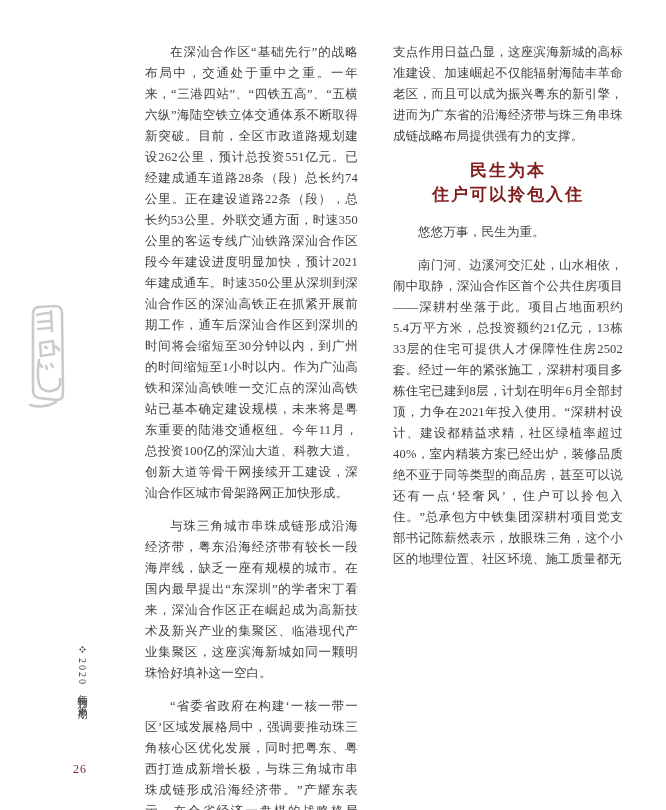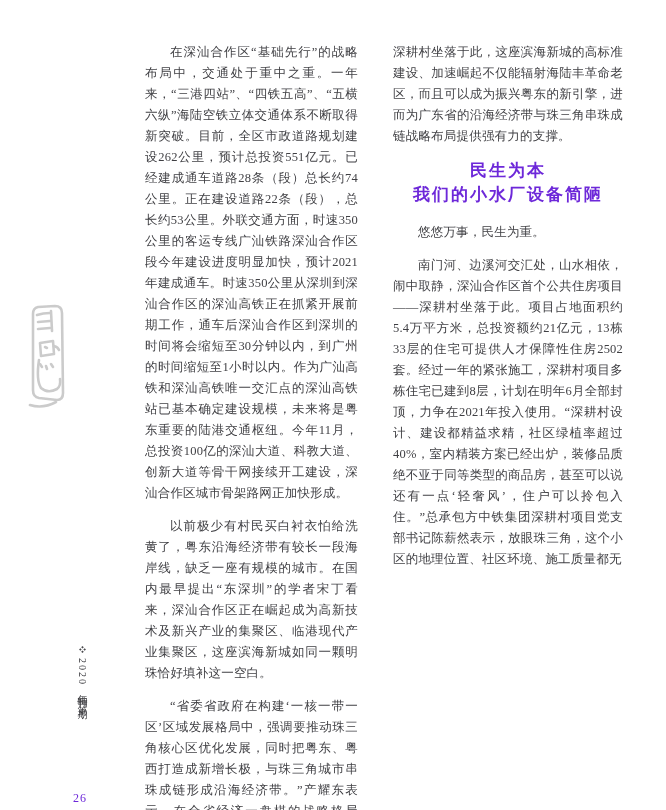--- a/index.html
+++ b/index.html
@@ -23,21 +23,21 @@
     text-justify:inter-ideograph;
     text-indent:2em;
     letter-spacing:0.2px;
   }
   .col p.no-indent{text-indent:0;}
   
   .section-heading{
     margin:10px 0 15px 0;
     text-align:center;
     font-weight:bold;
-    color:#6d28d9;
+    color:#7f1d1d;
   }
   .section-heading .h-line{
     display:block;
     font-size:17px;
     line-height:24px;
     letter-spacing:2px;
   }
   
   .issue-sidebar{
     position:absolute;
@@ -51,23 +51,22 @@
     text-orientation:mixed;
     font-size:10px;
     letter-spacing:2px;
     color:#39393d;
     font-family:"Liberation Serif","DejaVu Serif",serif;
   }
   .page-number{
     position:absolute;
     left:73px;top:762px;
     font-size:12px;
-    color:#6d28d9;
+    color:#7f1d1d;
     letter-spacing:1px;
-    margin-top:29px;
   }
   
   .seal-watermark{
     position:absolute;
     left:27px;top:302px;
     width:42px;height:106px;
     opacity:0.95;
   }
   .orn{display:block;}
 </style>
@@ -118,27 +117,27 @@
         <rect x="6.8" y="3.7" width="2.6" height="2.6" transform="rotate(45 8.1 5)"></rect>
         <rect x="3.7" y="6.8" width="2.6" height="2.6" transform="rotate(45 5 8.1)"></rect>
       </g>
     </svg>
   </div>
 
   <div class="page-number">26</div>
 
   <div class="col col-left">
     <p>在深汕合作区“基础先行”的战略布局中，交通处于重中之重。一年来，“三港四站”、“四铁五高”、“五横六纵”海陆空铁立体交通体系不断取得新突破。目前，全区市政道路规划建设262公里，预计总投资551亿元。已经建成通车道路28条（段）总长约74公里。正在建设道路22条（段），总长约53公里。外联交通方面，时速350公里的客运专线广汕铁路深汕合作区段今年建设进度明显加快，预计2021年建成通车。时速350公里从深圳到深汕合作区的深汕高铁正在抓紧开展前期工作，通车后深汕合作区到深圳的时间将会缩短至30分钟以内，到广州的时间缩短至1小时以内。作为广汕高铁和深汕高铁唯一交汇点的深汕高铁站已基本确定建设规模，未来将是粤东重要的陆港交通枢纽。今年11月，总投资100亿的深汕大道、科教大道、创新大道等骨干网接续开工建设，深汕合作区城市骨架路网正加快形成。</p>
-    <p>以前极少有村民买白衬衣怕给洗黄了，粤东沿海经济带有较长一段海岸线，缺乏一座有规模的城市。在国内最早提出“东深圳”的学者宋丁看来，深汕合作区正在崛起成为高新技术及新兴产业的集聚区、临港现代产业集聚区，这座滨海新城如同一颗明珠恰好填补这一空白。</p>
+    <p>与珠三角城市串珠成链形成沿海经济带，粤东沿海经济带有较长一段海岸线，缺乏一座有规模的城市。在国内最早提出“东深圳”的学者宋丁看来，深汕合作区正在崛起成为高新技术及新兴产业的集聚区、临港现代产业集聚区，这座滨海新城如同一颗明珠恰好填补这一空白。</p>
     <p>“省委省政府在构建‘一核一带一区’区域发展格局中，强调要推动珠三角核心区优化发展，同时把粤东、粤西打造成新增长极，与珠三角城市串珠成链形成沿海经济带。”产耀东表示，在全省经济一盘棋的战略格局上，深汕合作区在沿海经济带的战略</p>
   </div>
 
   <div class="col col-right">
-    <p class="no-indent">深耕村坐落于此，这座滨海新城的高标准建设、加速崛起不仅能辐射海陆丰革命老区，而且可以成为振兴粤东的新引擎，进而为广东省的沿海经济带与珠三角串珠成链战略布局提供强有力的支撑。</p>
+    <p class="no-indent">支点作用日益凸显，这座滨海新城的高标准建设、加速崛起不仅能辐射海陆丰革命老区，而且可以成为振兴粤东的新引擎，进而为广东省的沿海经济带与珠三角串珠成链战略布局提供强有力的支撑。</p>
     <h2 class="section-heading">
       <span class="h-line">民生为本</span>
-      <span class="h-line">我们的小水厂设备简陋</span>
+      <span class="h-line">住户可以拎包入住</span>
     </h2>
     <p>悠悠万事，民生为重。</p>
     <p>南门河、边溪河交汇处，山水相依，闹中取静，深汕合作区首个公共住房项目——深耕村坐落于此。项目占地面积约5.4万平方米，总投资额约21亿元，13栋33层的住宅可提供人才保障性住房2502套。经过一年的紧张施工，深耕村项目多栋住宅已建到8层，计划在明年6月全部封顶，力争在2021年投入使用。“深耕村设计、建设都精益求精，社区绿植率超过40%，室内精装方案已经出炉，装修品质绝不亚于同等类型的商品房，甚至可以说还有一点‘轻奢风’，住户可以拎包入住。”总承包方中铁集团深耕村项目党支部书记陈薪然表示，放眼珠三角，这个小区的地理位置、社区环境、施工质量都无</p>
   </div>
 
 </div>
 
 </body></html>

